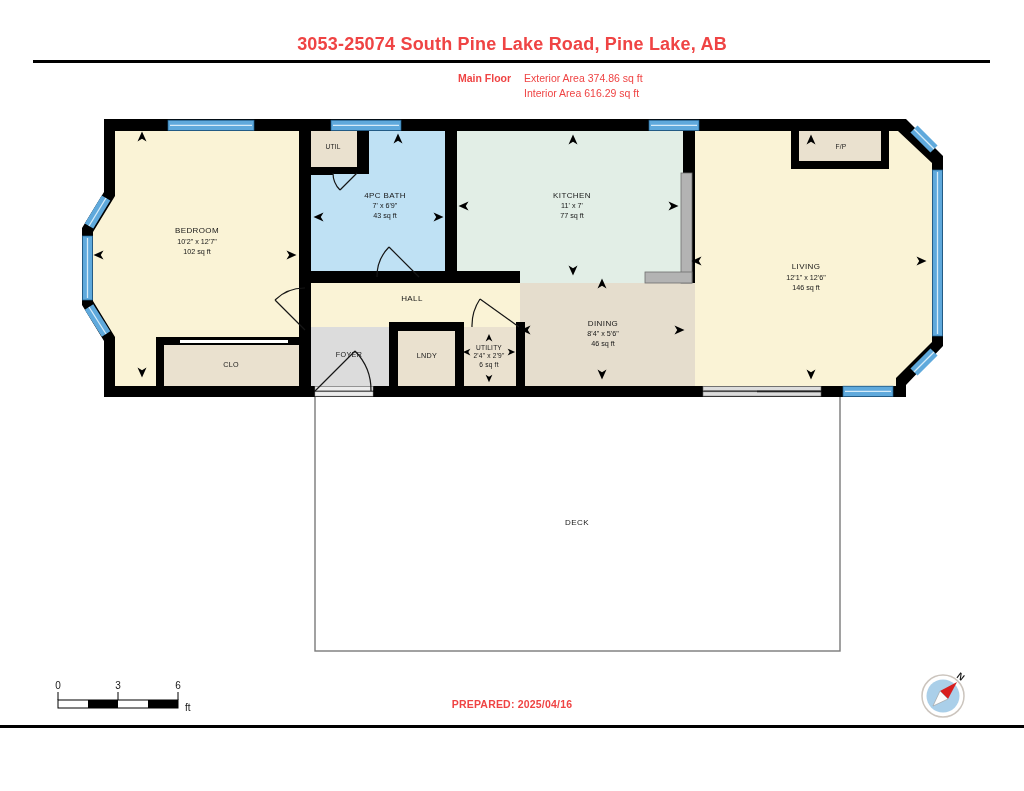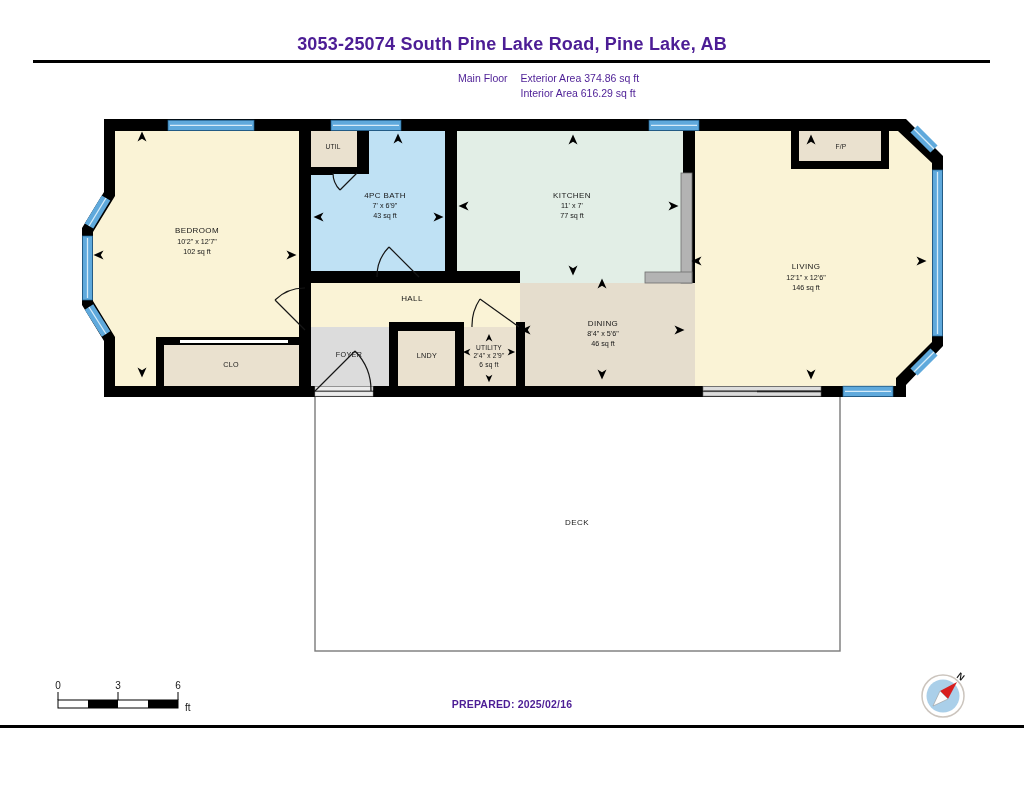--- a/index.html
+++ b/index.html
@@ -1,23 +1,23 @@
 <!DOCTYPE html>
 <html><head>
 <meta charset="utf-8">
 <style>
   html,body{margin:0;padding:0;background:#fff;}
   .page{position:relative;width:1024px;height:791px;background:#ffffff;
-        font-family:"Liberation Sans",sans-serif;color:#4c1d95;overflow:hidden;}
+        font-family:"Liberation Sans",sans-serif;color:#ef4444;overflow:hidden;}
   .title{position:absolute;top:34px;left:0;width:100%;text-align:center;
          font-size:18px;font-weight:bold;letter-spacing:.2px;}
   .rule-top{position:absolute;top:60px;left:33px;width:957px;height:2.5px;background:#000;}
   .floor-info{position:absolute;top:71px;left:458px;display:flex;gap:13px;
               font-size:10.5px;line-height:15px;}
-  .floor-info .flabel{font-weight:normal;}
+  .floor-info .flabel{font-weight:bold;}
   .prepared{position:absolute;top:698px;left:0;width:100%;text-align:center;
             font-size:10.5px;font-weight:bold;letter-spacing:.2px;}
   .rule-bottom{position:absolute;top:725px;left:0;width:1024px;height:2.6px;background:#000;}
   .disclaimer{position:absolute;top:734px;left:38px;font-size:10.3px;letter-spacing:.1px;}
   svg{position:absolute;top:0;left:0;}
   svg text{font-family:"Liberation Sans",sans-serif;fill:#171717;}
   .rname{font-size:8px;letter-spacing:.4px;}
   .rdim{font-size:7.2px;}
   .rsmall{font-size:7.2px;letter-spacing:.3px;}
   .rtiny{font-size:6.6px;letter-spacing:.2px;}
@@ -223,16 +223,16 @@
 
     <g>
       <circle cx="943" cy="696" r="21" fill="#fff" stroke="#ccc5be" stroke-width="1.5"></circle>
       <circle cx="943" cy="696" r="16.5" fill="#aacfe9"></circle>
       <polygon points="957,682 948,699 940,691" fill="#d81f1f"></polygon>
       <polygon points="933,706 948,699 940,691" fill="#fdfdfd" stroke="#9a9a9a" stroke-width="0.6"></polygon>
       <text class="ntxt" x="956" y="677" transform="rotate(38 956 677)">N</text>
     </g>
   </svg>
 
-  <div class="prepared">PREPARED: 2025/02/16</div>
+  <div class="prepared">PREPARED: 2025/04/16</div>
   <div class="rule-bottom"></div>
 
 </div>
 
 </body></html>

